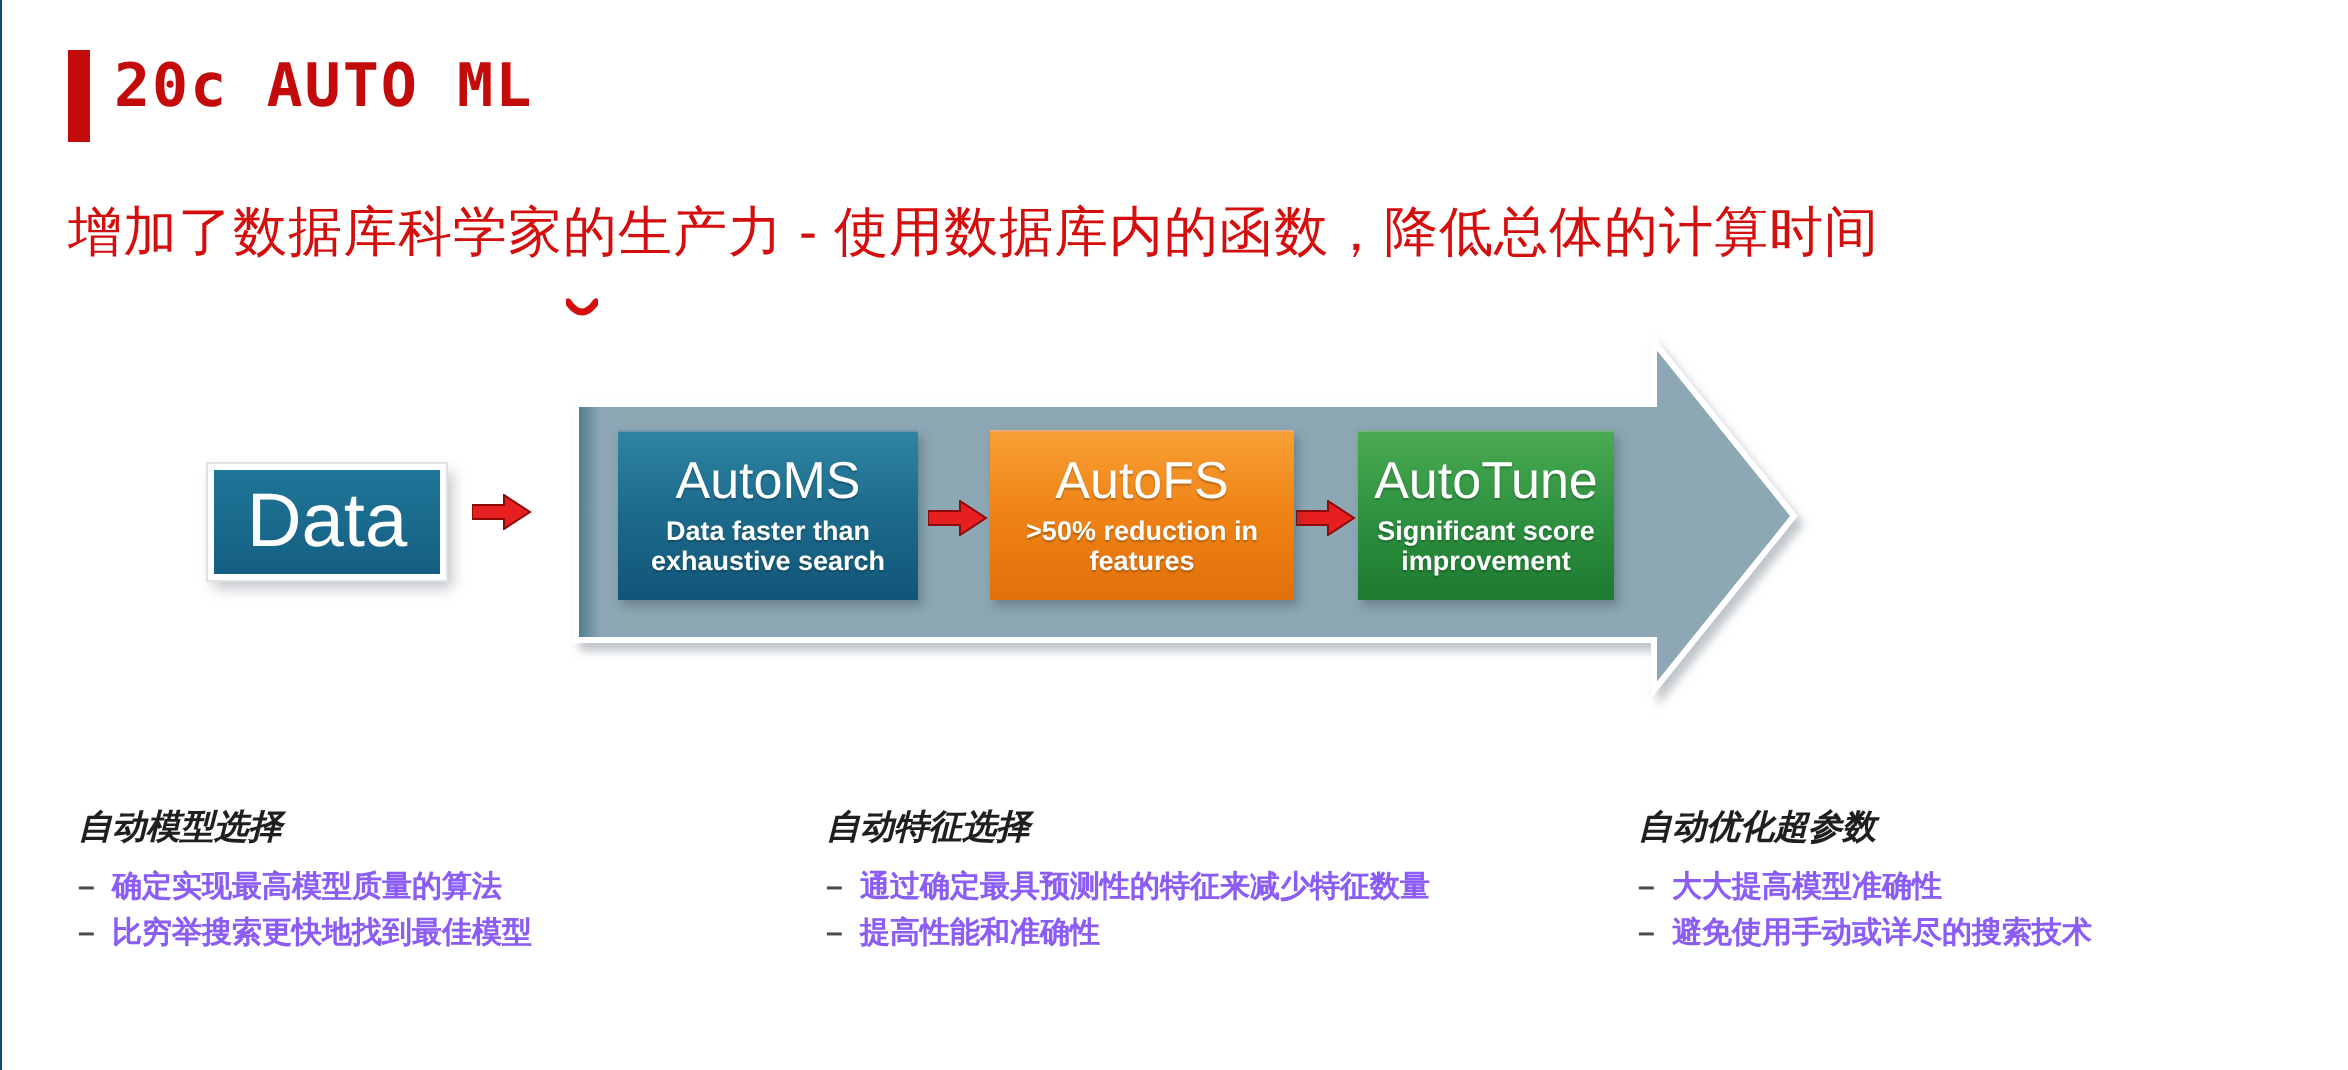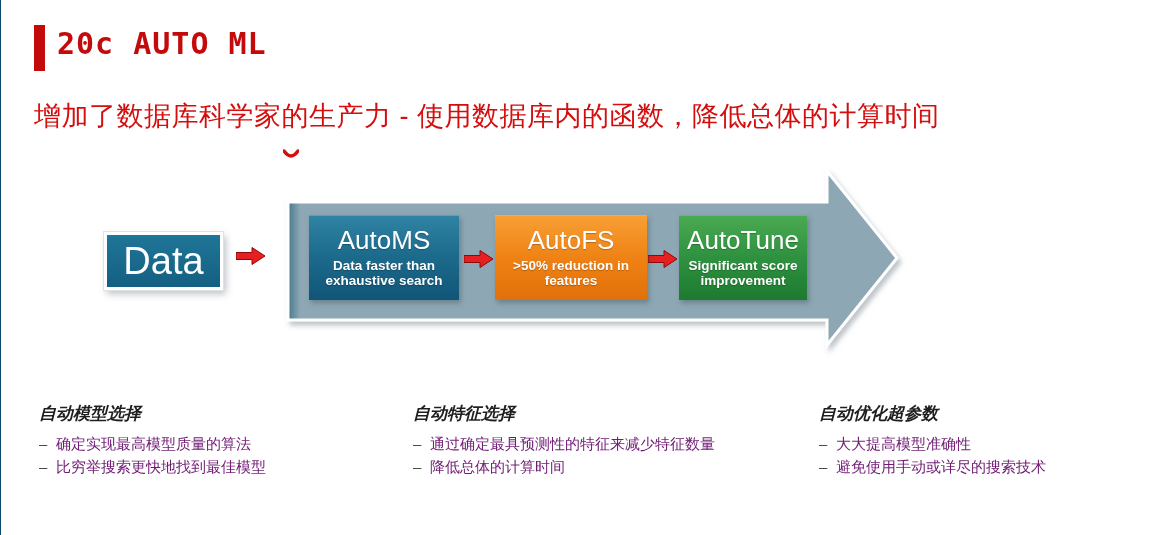--- a/index.html
+++ b/index.html
@@ -60,21 +60,21 @@
   .flow-arrow-2{left:463px;top:250px;}
   .flow-arrow-3{left:647px;top:250px;}
   
   .feature-col{position:absolute;top:402px;}
   .col-1{left:38px;width:350px;}
   .col-2{left:379px;width:410px;margin-left:33px;}
   .col-3{left:818px;width:350px;}
   .col-heading{font-size:17px;font-weight:bold;color:#1f1f1f;margin:0 0 8px 0;font-style:italic;}
   .col-bullets{margin:0;padding:0;list-style:none;}
   .col-bullets li{
-    font-size:15px;color:#701a75;line-height:1.5;padding-left:17px;position:relative;
+    font-size:15px;color:#8b5cf6;line-height:1.5;padding-left:17px;position:relative;font-weight:bold;
   }
   .col-bullets li::before{content:"– ";position:absolute;left:0;color:#4b4b4b;}
 </style>
 </head>
 <body>
 
 <div class="slide">
 
   <div class="accent-bar"></div>
   <div class="slide-title">20c AUTO ML</div>
@@ -129,21 +129,21 @@
     <h3 class="col-heading">自动模型选择</h3>
     <ul class="col-bullets">
       <li>确定实现最高模型质量的算法</li>
       <li>比穷举搜索更快地找到最佳模型</li>
     </ul>
   </div>
   <div class="feature-col col-2">
     <h3 class="col-heading">自动特征选择</h3>
     <ul class="col-bullets">
       <li>通过确定最具预测性的特征来减少特征数量</li>
-      <li>降低总体的计算时间</li>
+      <li>提高性能和准确性</li>
     </ul>
   </div>
   <div class="feature-col col-3">
     <h3 class="col-heading">自动优化超参数</h3>
     <ul class="col-bullets">
       <li>大大提高模型准确性</li>
       <li>避免使用手动或详尽的搜索技术</li>
     </ul>
   </div>
 

